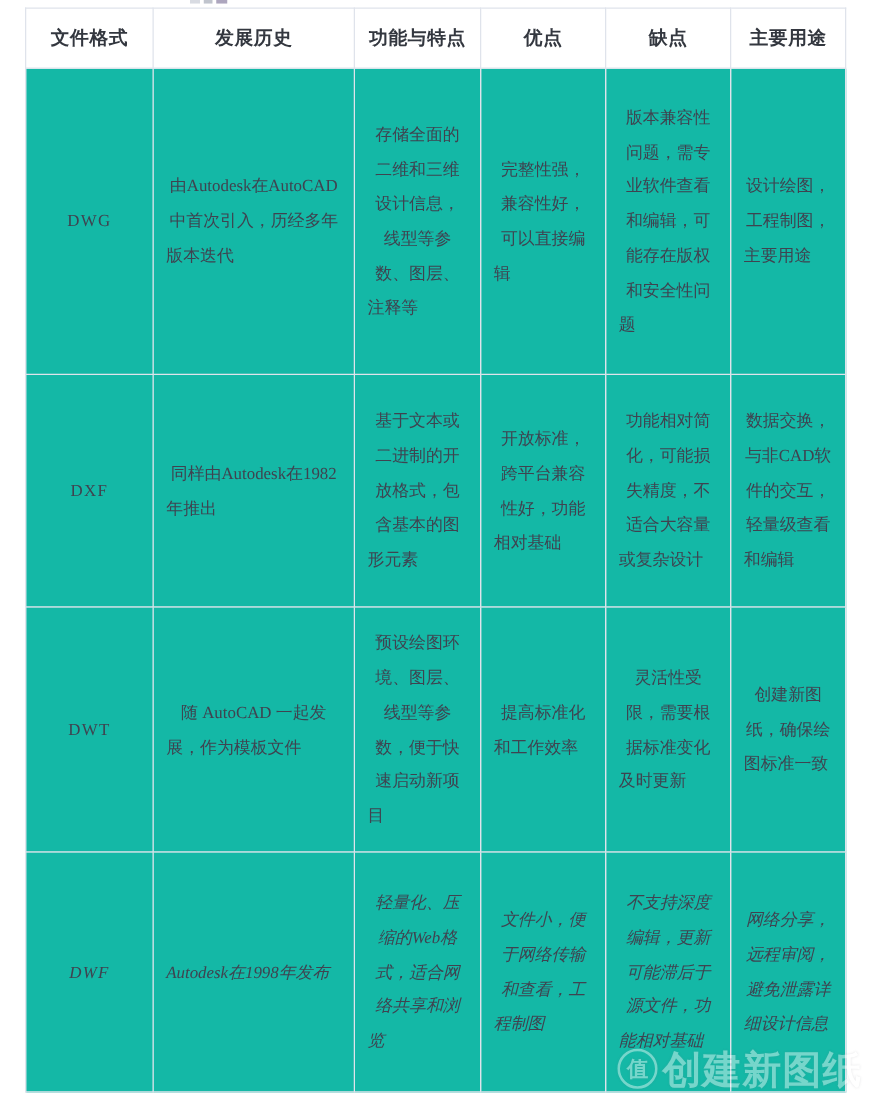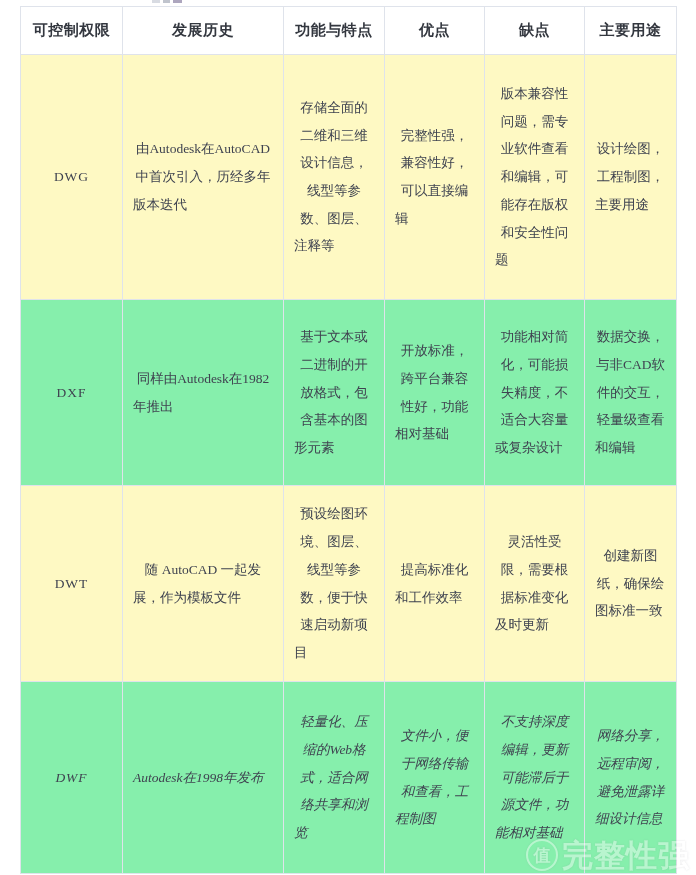--- a/index.html
+++ b/index.html
@@ -81,24 +81,24 @@
   }
 
   table.cmp td {
     font-size: 13.5px;
     line-height: 2.05;
     color: #3f4350;
   }
 
   
   tr.striped td {
-    background: #86efac;
+    background: #14b8a6;
   }
   tr.plain td {
-    background: #fef9c3;
+    background: #14b8a6;
   }
 
   
   td.fmt {
     font-family: "Liberation Serif", "DejaVu Serif", serif;
     font-size: 15px;
     letter-spacing: 1px;
     color: #3b3f4a;
     white-space: nowrap;
   }
@@ -178,21 +178,21 @@
       <colgroup>
         <col class="c-fmt">
         <col class="c-hist">
         <col class="c-feat">
         <col class="c-pros">
         <col class="c-cons">
         <col class="c-uses">
       </colgroup>
       <thead>
         <tr>
-          <th>可控制权限</th>
+          <th>文件格式</th>
           <th>发展历史</th>
           <th>功能与特点</th>
           <th>优点</th>
           <th>缺点</th>
           <th>主要用途</th>
         </tr>
       </thead>
       <tbody>
         <tr class="plain r-dwg">
           <td class="fmt">DWG</td>
@@ -225,16 +225,16 @@
           <td class="justify">文件小，便于网络传输和查看，工程制图</td>
           <td class="justify">不支持深度编辑，更新可能滞后于源文件，功能相对基础</td>
           <td class="justify">网络分享，远程审阅，避免泄露详细设计信息</td>
         </tr>
       </tbody>
     </table>
   </div>
 
   <div class="watermark">
     <span class="wm-mark">值</span>
-    <span class="wm-text">完整性强</span>
+    <span class="wm-text">创建新图纸</span>
   </div>
 
 </div>
 
 </body></html>

